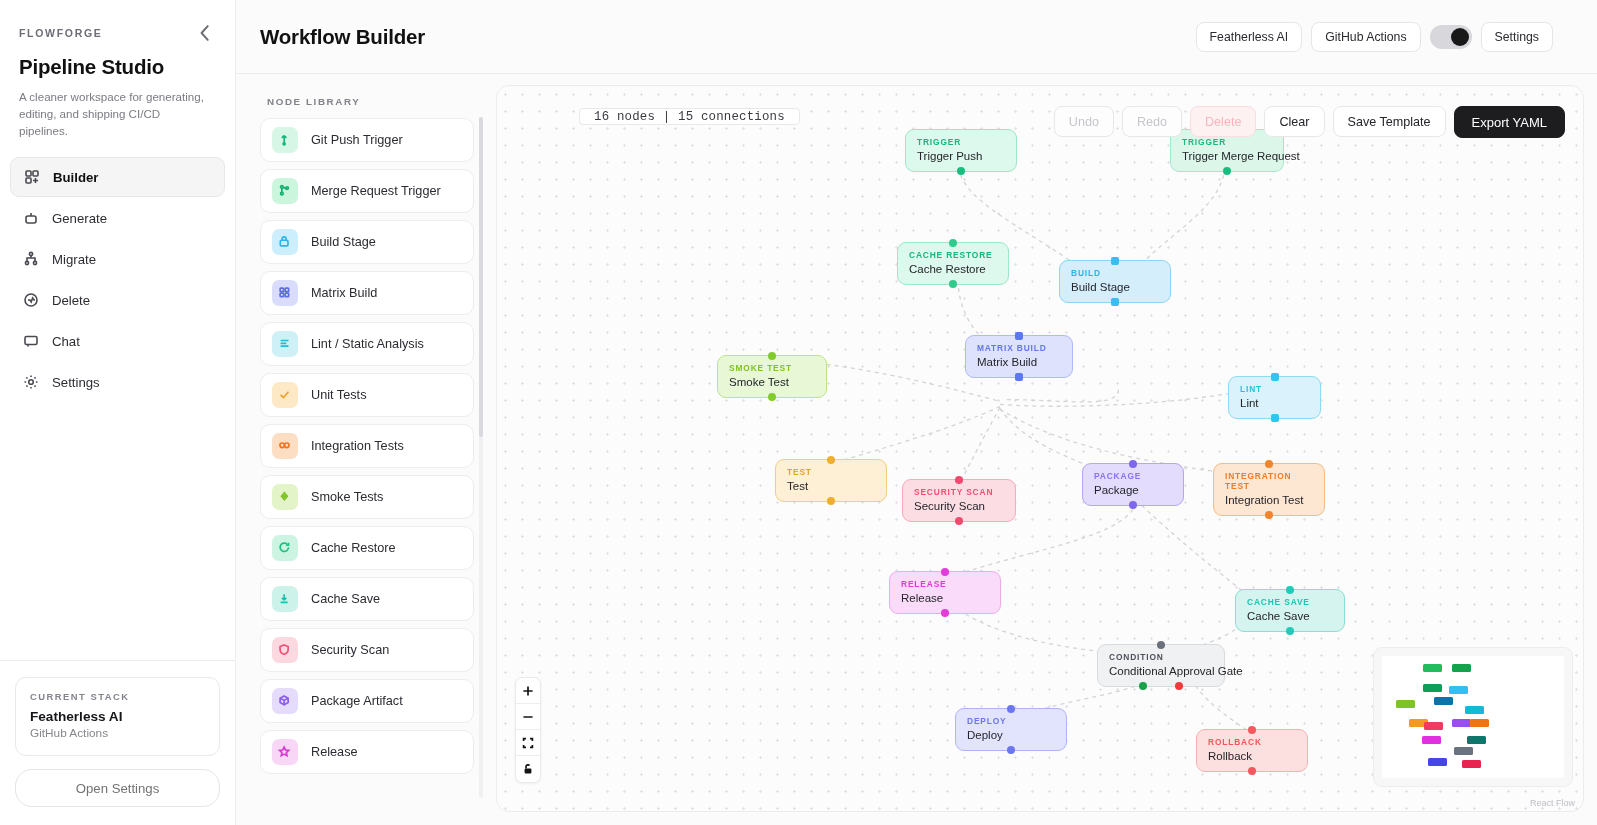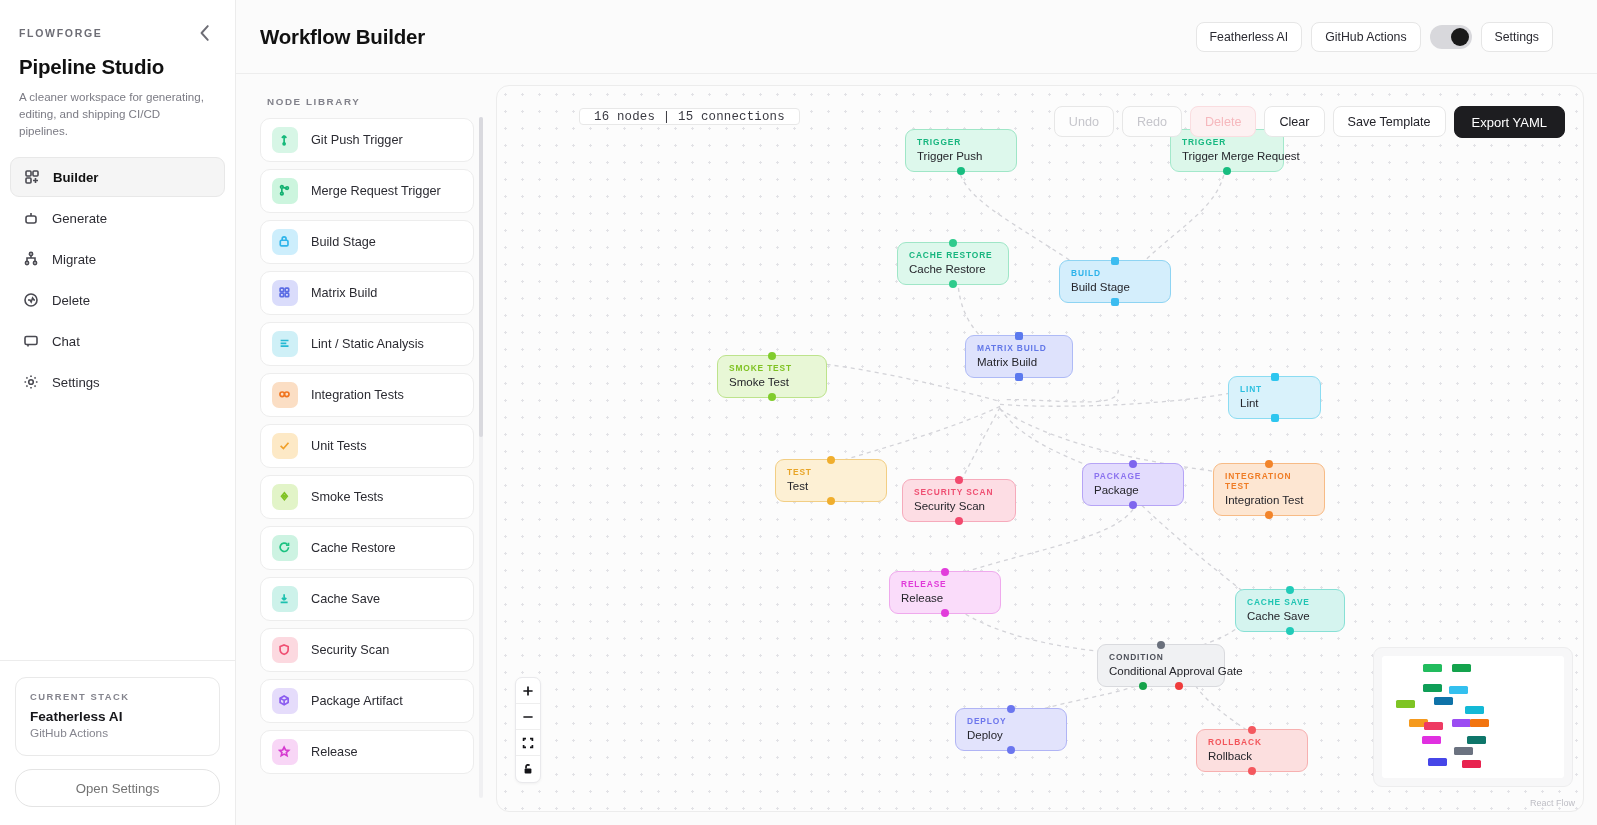--- a/index.html
+++ b/index.html
@@ -295,35 +295,35 @@
             </div>
             <div class="lib-item">
               <span class="lib-ico" style="background:#cff0f7;color:#27b9d4">
                 <svg viewBox="0 0 16 16" class="">
                   <path d="M3 4h9M3 7.2h6.5M3 10.4h9"></path>
                 </svg>
               </span>
               <span class="lib-label">Lint / Static Analysis</span>
             </div>
             <div class="lib-item">
+              <span class="lib-ico" style="background:#fde9c6;color:#f0a02a">
+                <svg viewBox="0 0 16 16" class="">
+                  <path d="M3 7.8 6.2 11 12 4.3"></path>
+                </svg>
+              </span>
+              <span class="lib-label">Unit Tests</span>
+            </div>
+            <div class="lib-item">
               <span class="lib-ico" style="background:#fbdec4;color:#f0741f">
                 <svg viewBox="0 0 16 16" class="">
                   <circle cx="4.8" cy="7.2" r="2.6"></circle>
                   <circle cx="10" cy="7.2" r="2.6"></circle>
                 </svg>
               </span>
               <span class="lib-label">Integration Tests</span>
-            </div>
-            <div class="lib-item">
-              <span class="lib-ico" style="background:#fde9c6;color:#f0a02a">
-                <svg viewBox="0 0 16 16" class="">
-                  <path d="M3 7.8 6.2 11 12 4.3"></path>
-                </svg>
-              </span>
-              <span class="lib-label">Unit Tests</span>
             </div>
             <div class="lib-item">
               <span class="lib-ico" style="background:#e2f4c8;color:#7fc223">
                 <svg viewBox="0 0 16 16" class="">
                   <path d="M7.3 3.2 10.6 7.2 7.3 11.2 4 7.2z"></path>
                   <circle cx="7.3" cy="7.2" r="1.1"></circle>
                 </svg>
               </span>
               <span class="lib-label">Smoke Tests</span>
             </div>

